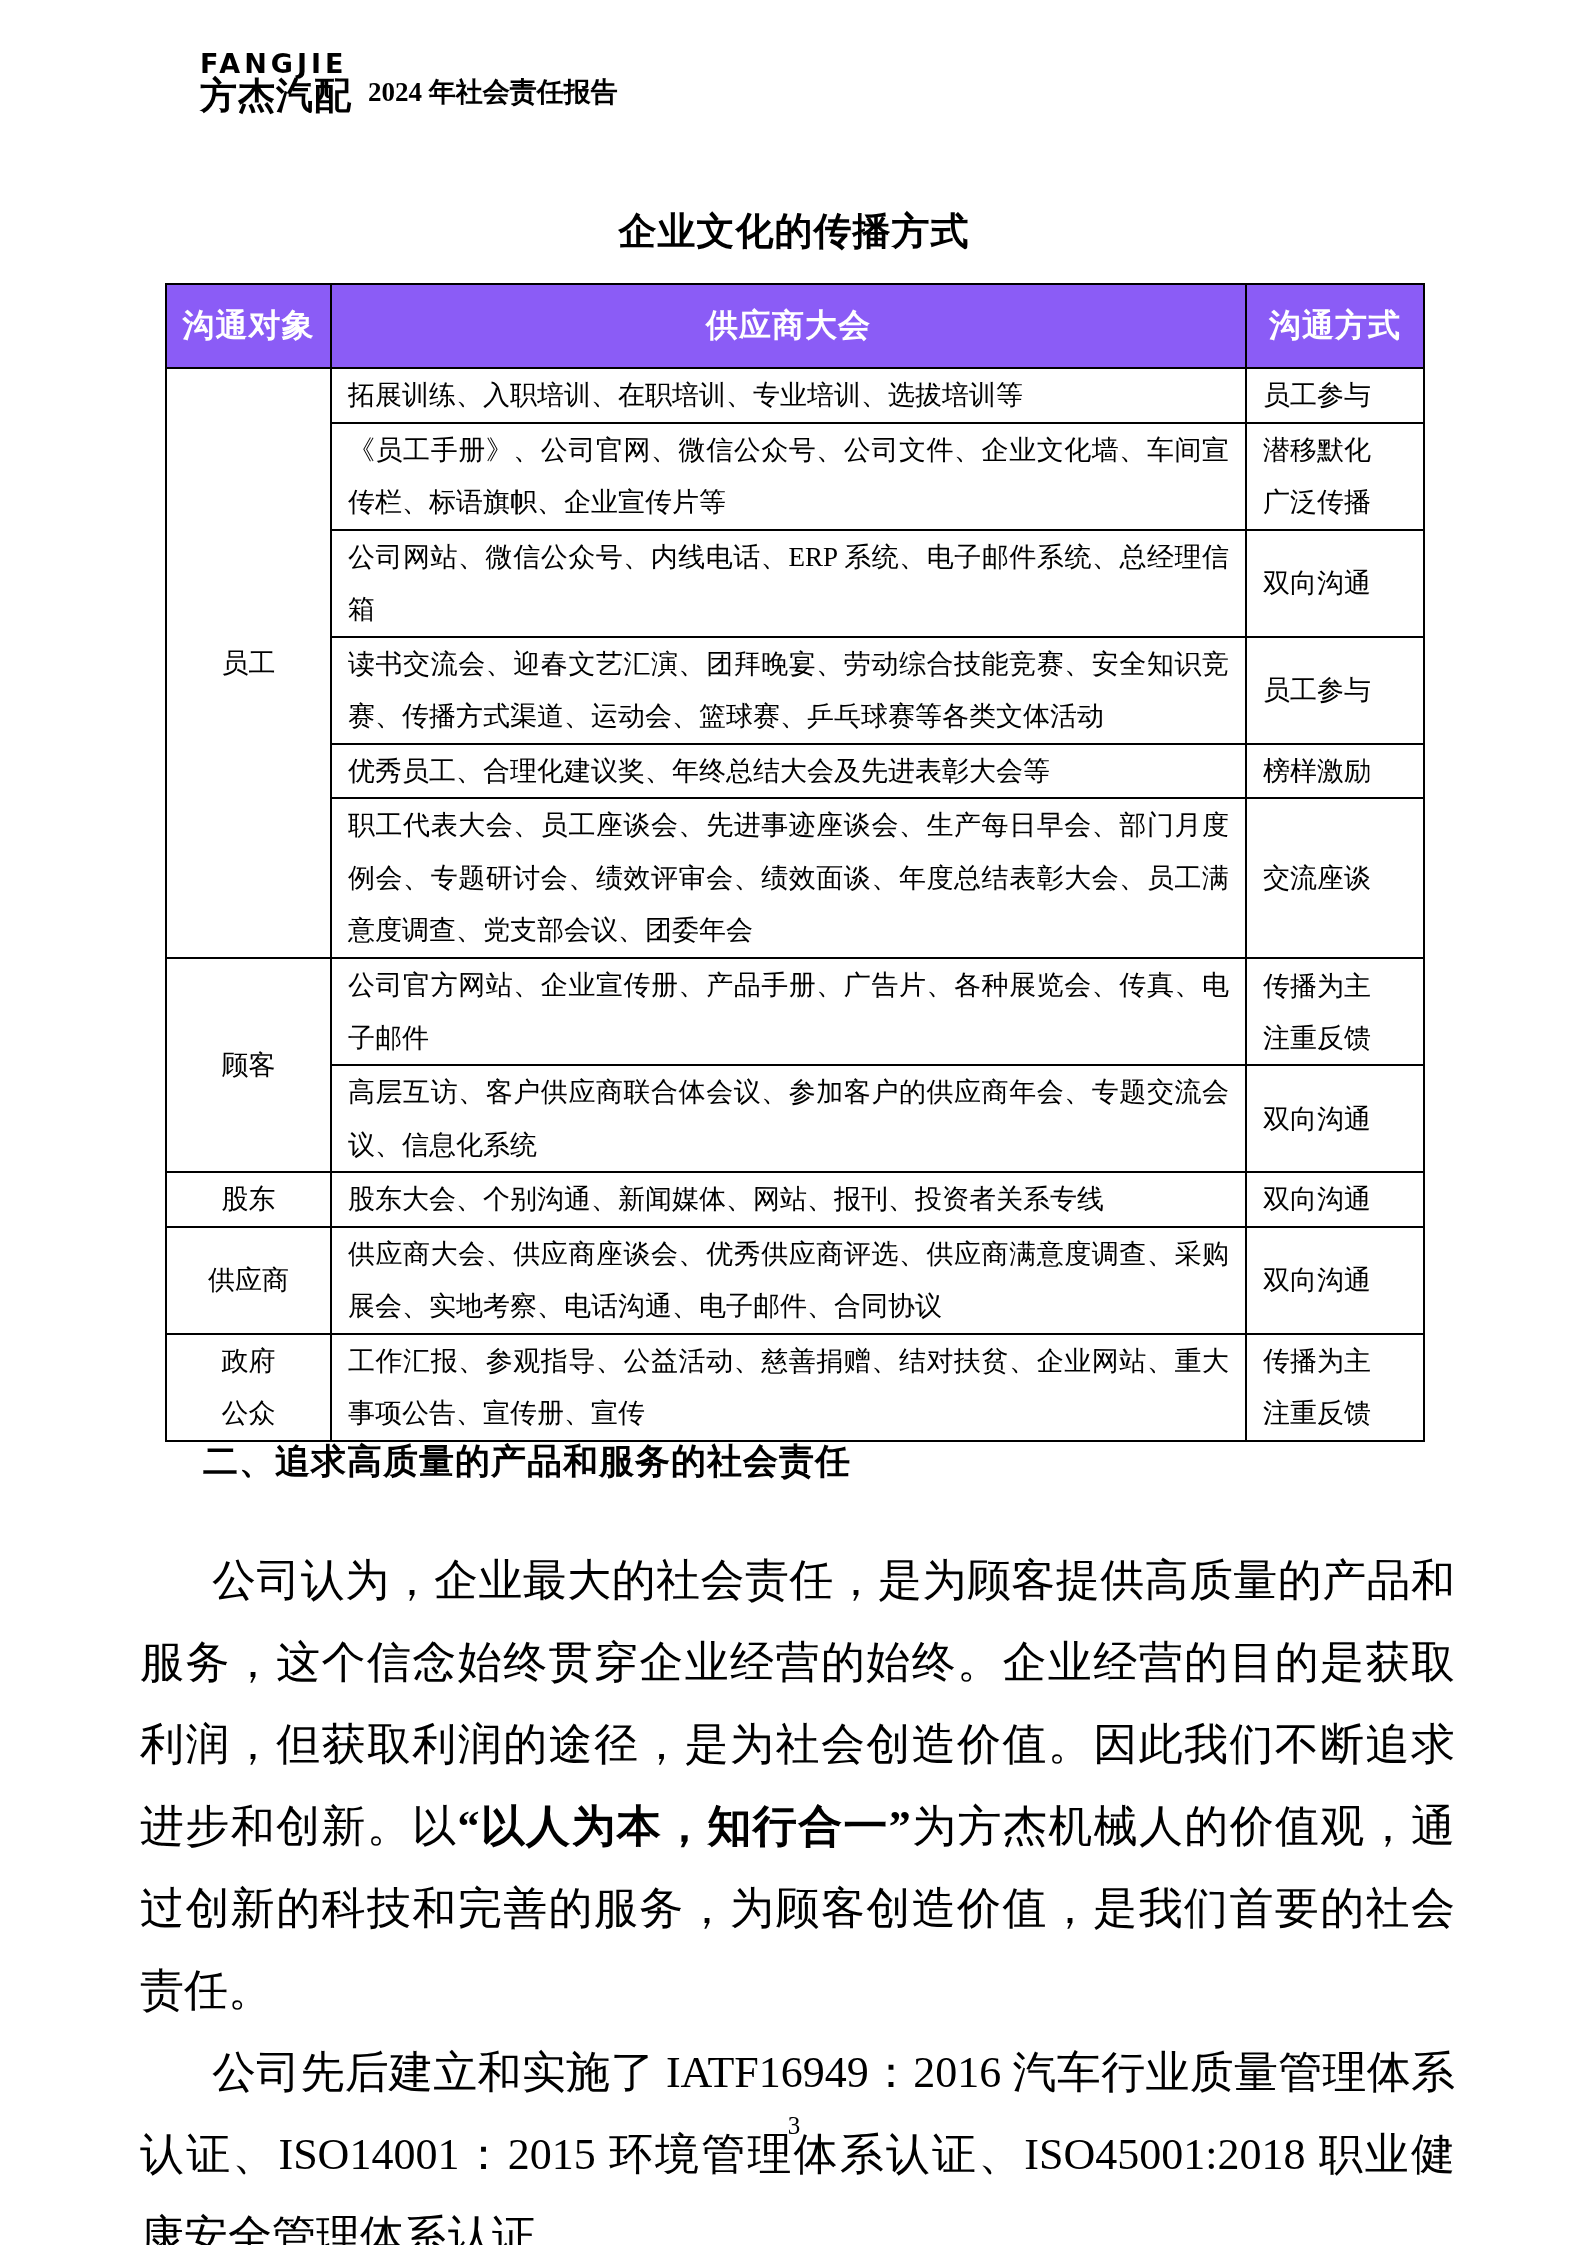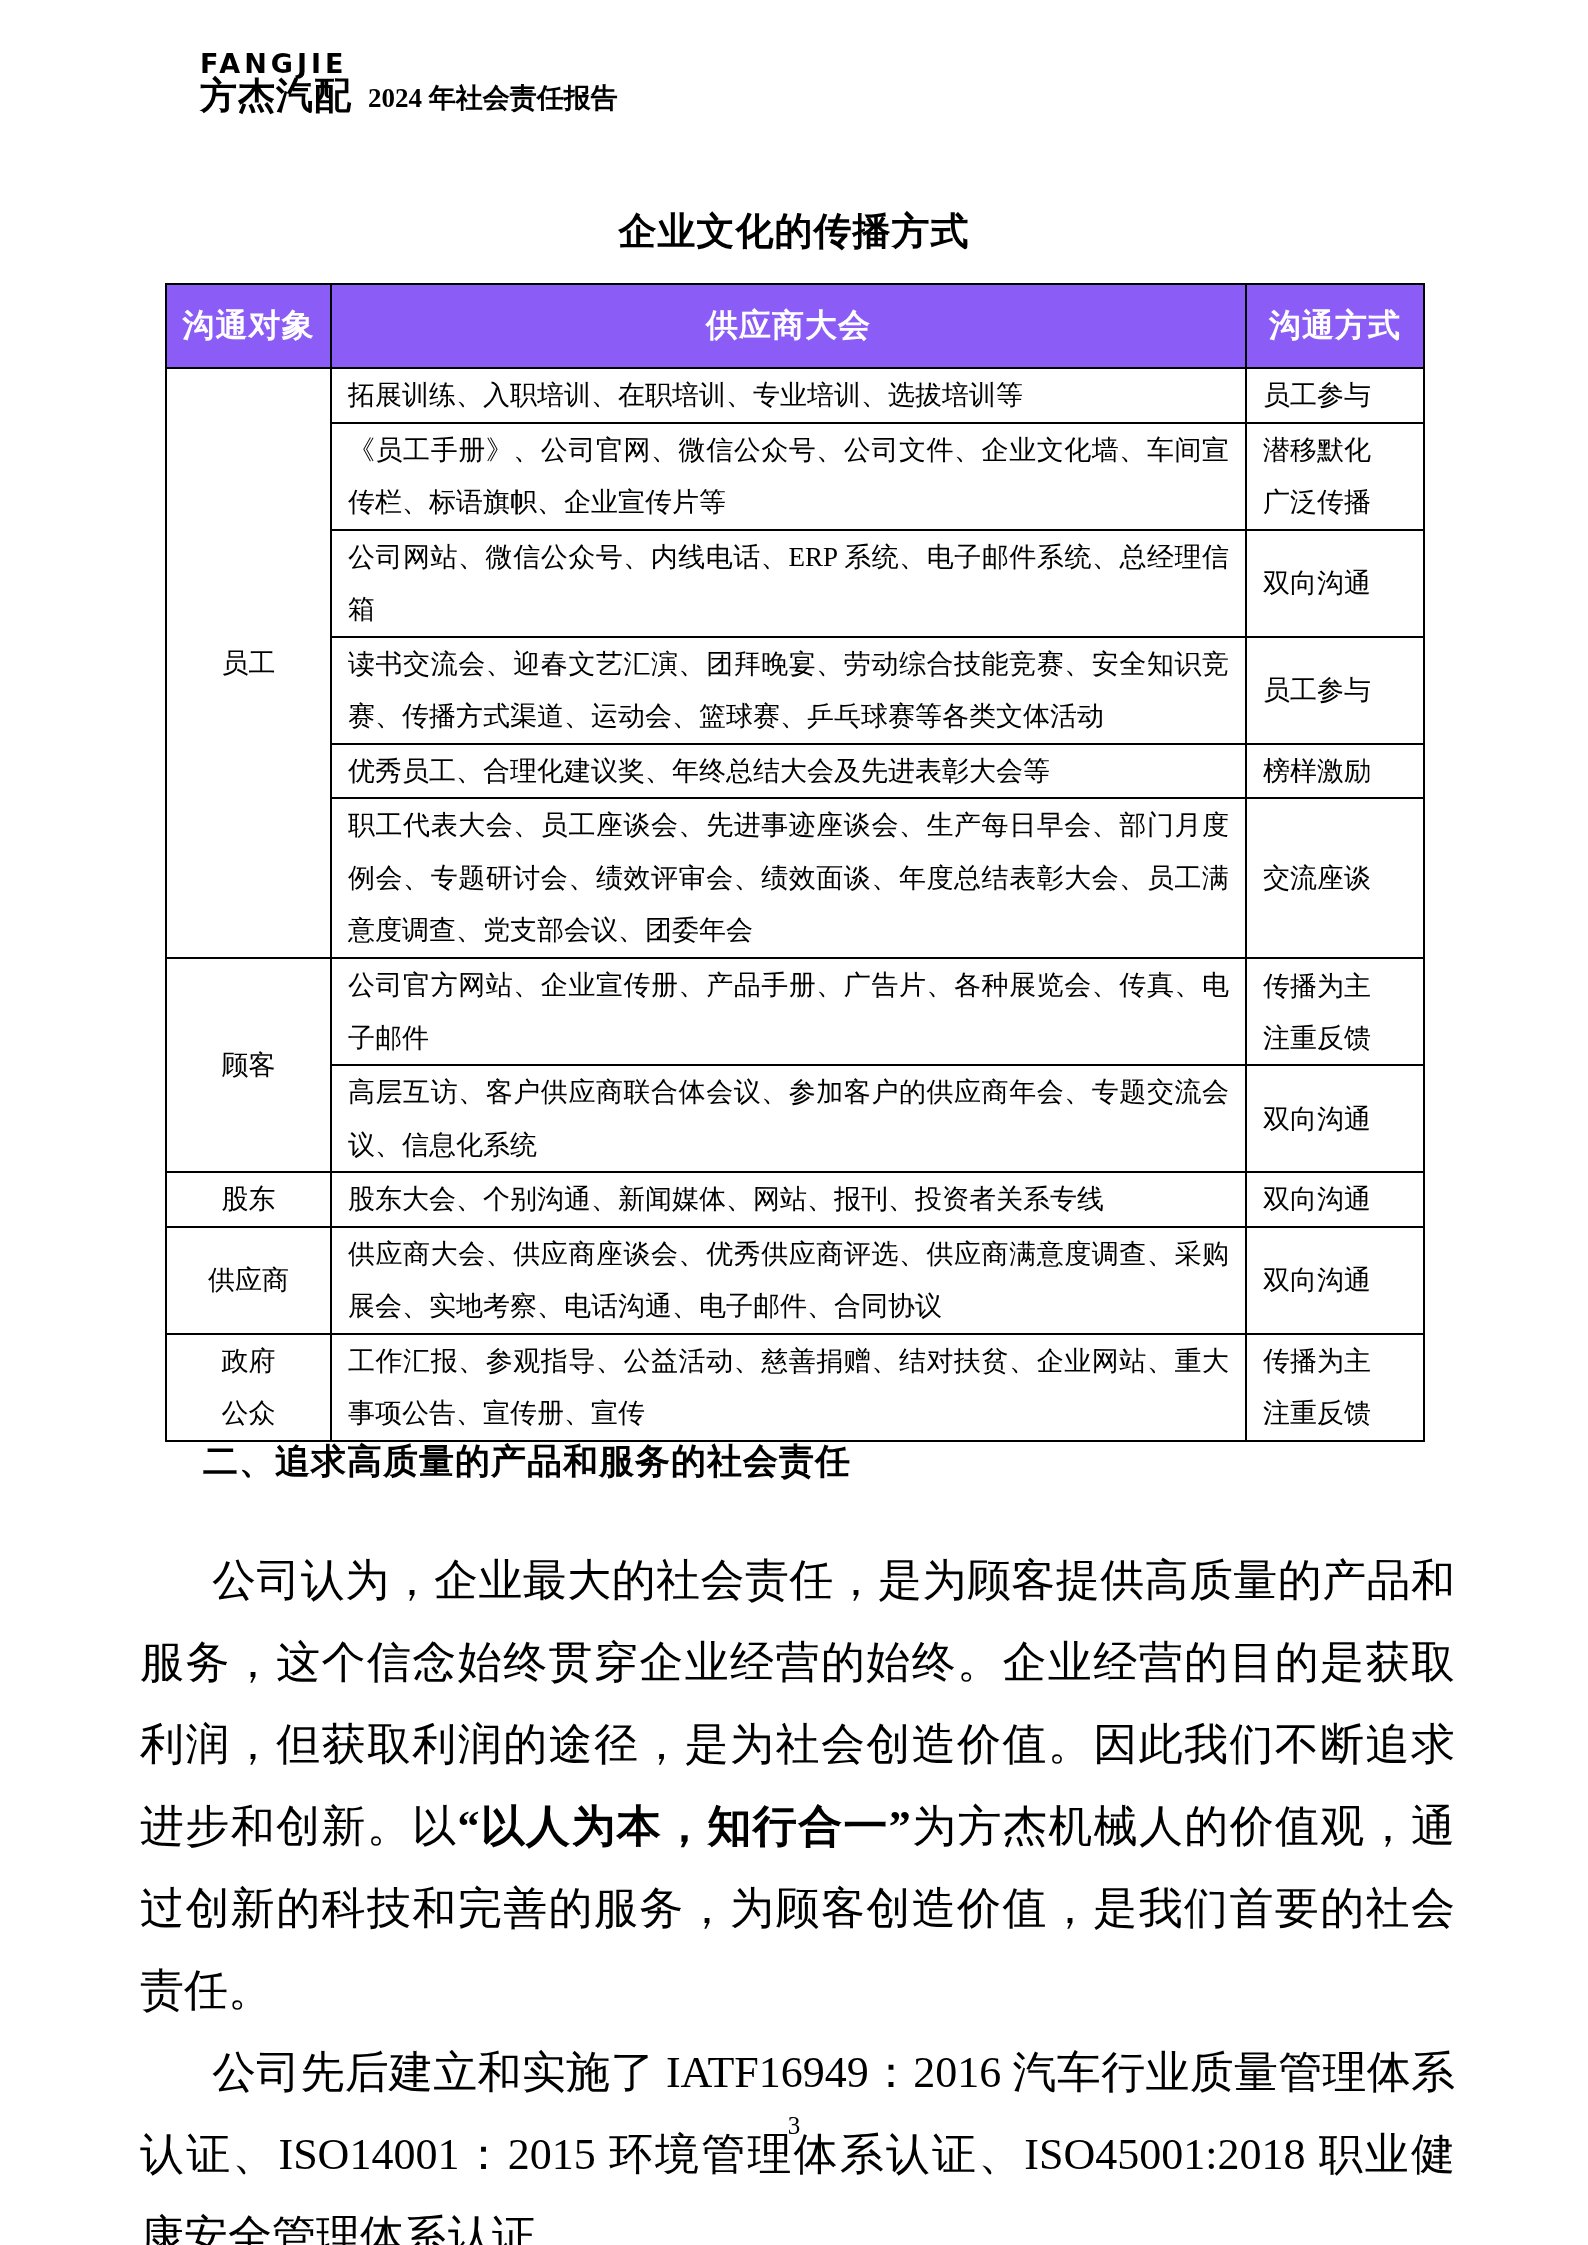--- a/index.html
+++ b/index.html
@@ -17,21 +17,21 @@
   .logo{display:inline-block;vertical-align:bottom;}
   .logo-en{
     font-family:"DejaVu Sans","Liberation Sans",sans-serif;
     font-weight:900;font-size:27px;letter-spacing:4px;line-height:1;
   }
   .logo-cn{
     font-family:"DejaVu Sans","Liberation Sans",sans-serif;
     font-weight:900;font-size:37px;line-height:1.05;letter-spacing:1px;
   }
   .report-title{
-    position:absolute;left:368px;top:80px;
+    position:absolute;left:368px;top:74px;
     font-size:27px;font-weight:bold;white-space:nowrap;
   }
   
   .doc-title{
     position:absolute;top:206px;left:0;width:100%;
     text-align:center;font-size:38px;font-weight:bold;letter-spacing:1px;
   }
   
   table.comm{
     position:absolute;left:165px;top:283px;

